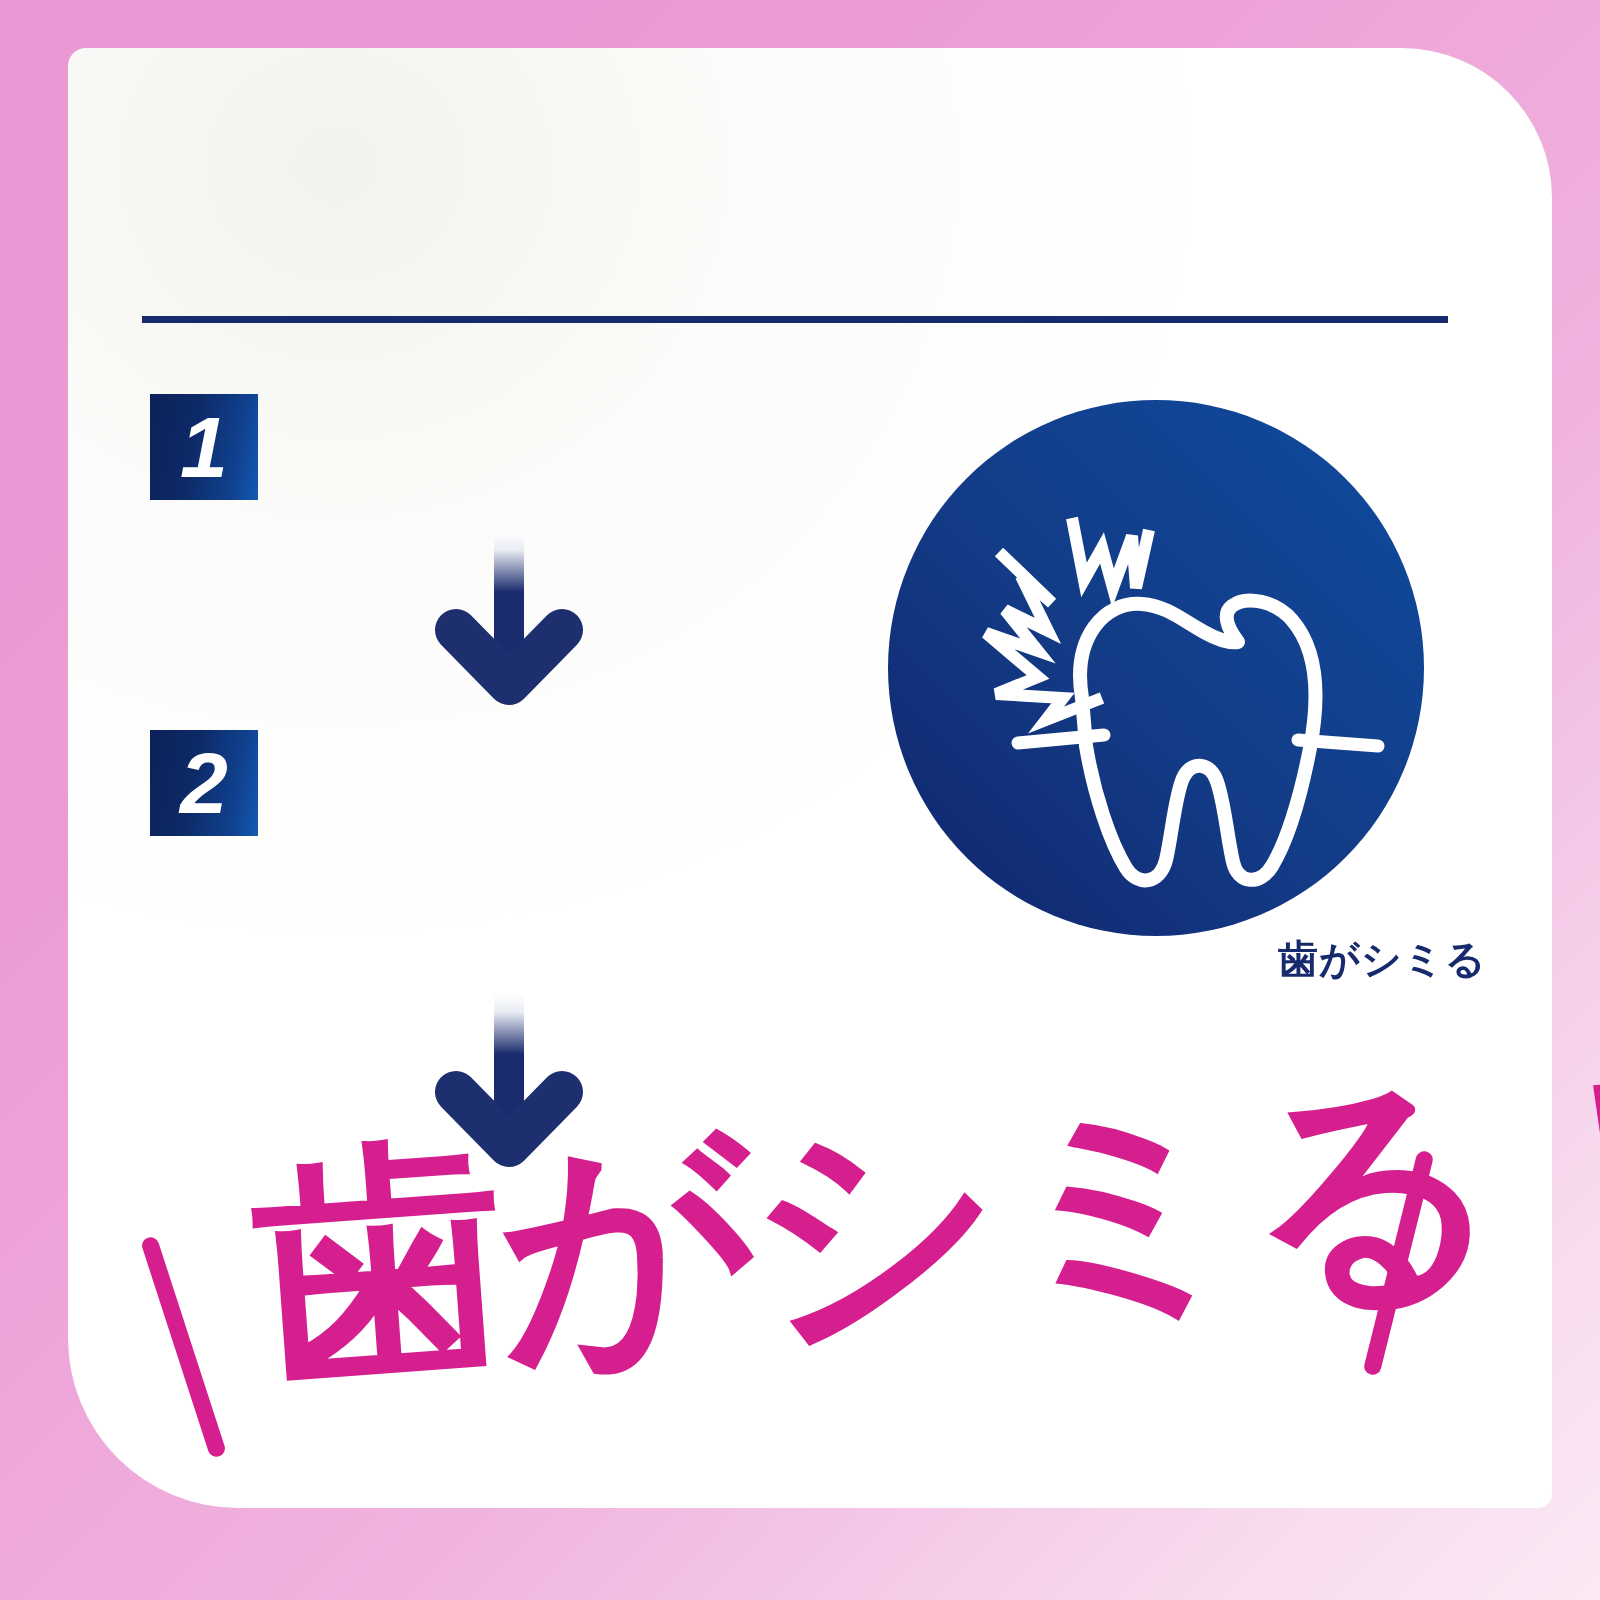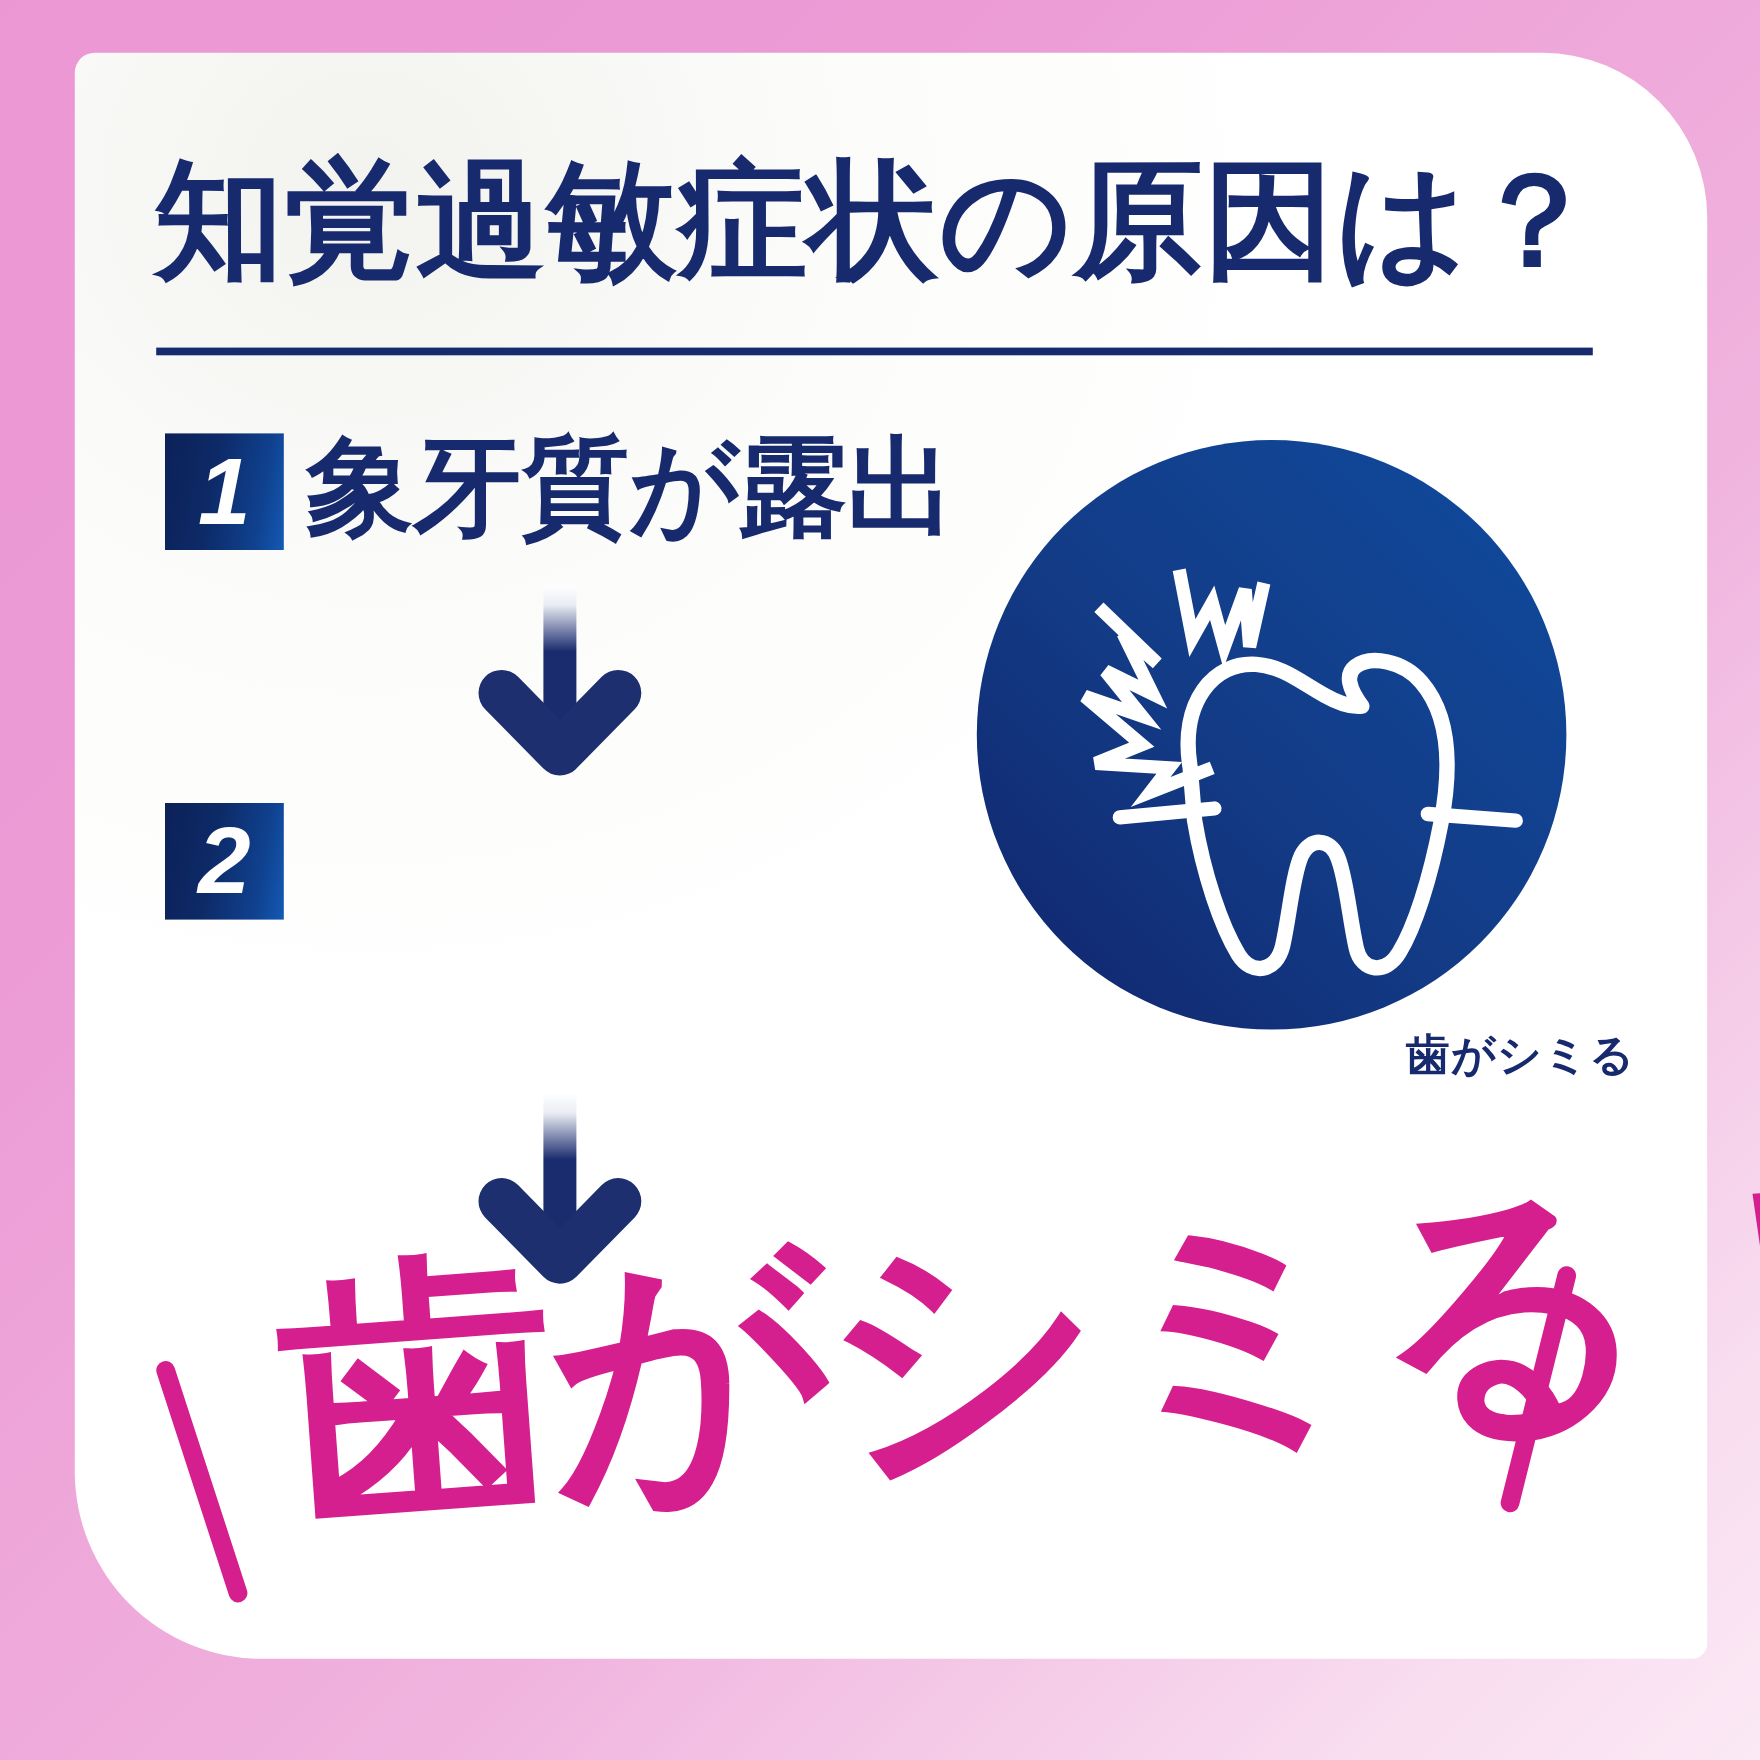--- a/index.html
+++ b/index.html
@@ -146,25 +146,23 @@
 </style>
 </head>
 <body>
 
 <div id="stage">
 
   <div class="pink-bg"></div>
 
   <div class="card"></div>
 
-  <div class="title">知覚過敏症状の原因は？</div>
   <div class="divider"></div>
 
   <div class="badge" id="badge-1">1</div>
-  <div class="step-text" id="step-text-1">象牙質が露出</div>
 
   <div class="arrow" id="arrow-1">
     <svg width="150" height="180" viewBox="0 0 150 180" xmlns="http://www.w3.org/2000/svg">
       <defs>
         <linearGradient id="stemGrad1" x1="0" y1="0" x2="0" y2="1">
           <stop offset="0%" stop-color="#ffffff"></stop>
           <stop offset="12%" stop-color="#e9ecf3"></stop>
           <stop offset="40%" stop-color="#1b2c6e"></stop>
           <stop offset="100%" stop-color="#1b2c6e"></stop>
         </linearGradient>

